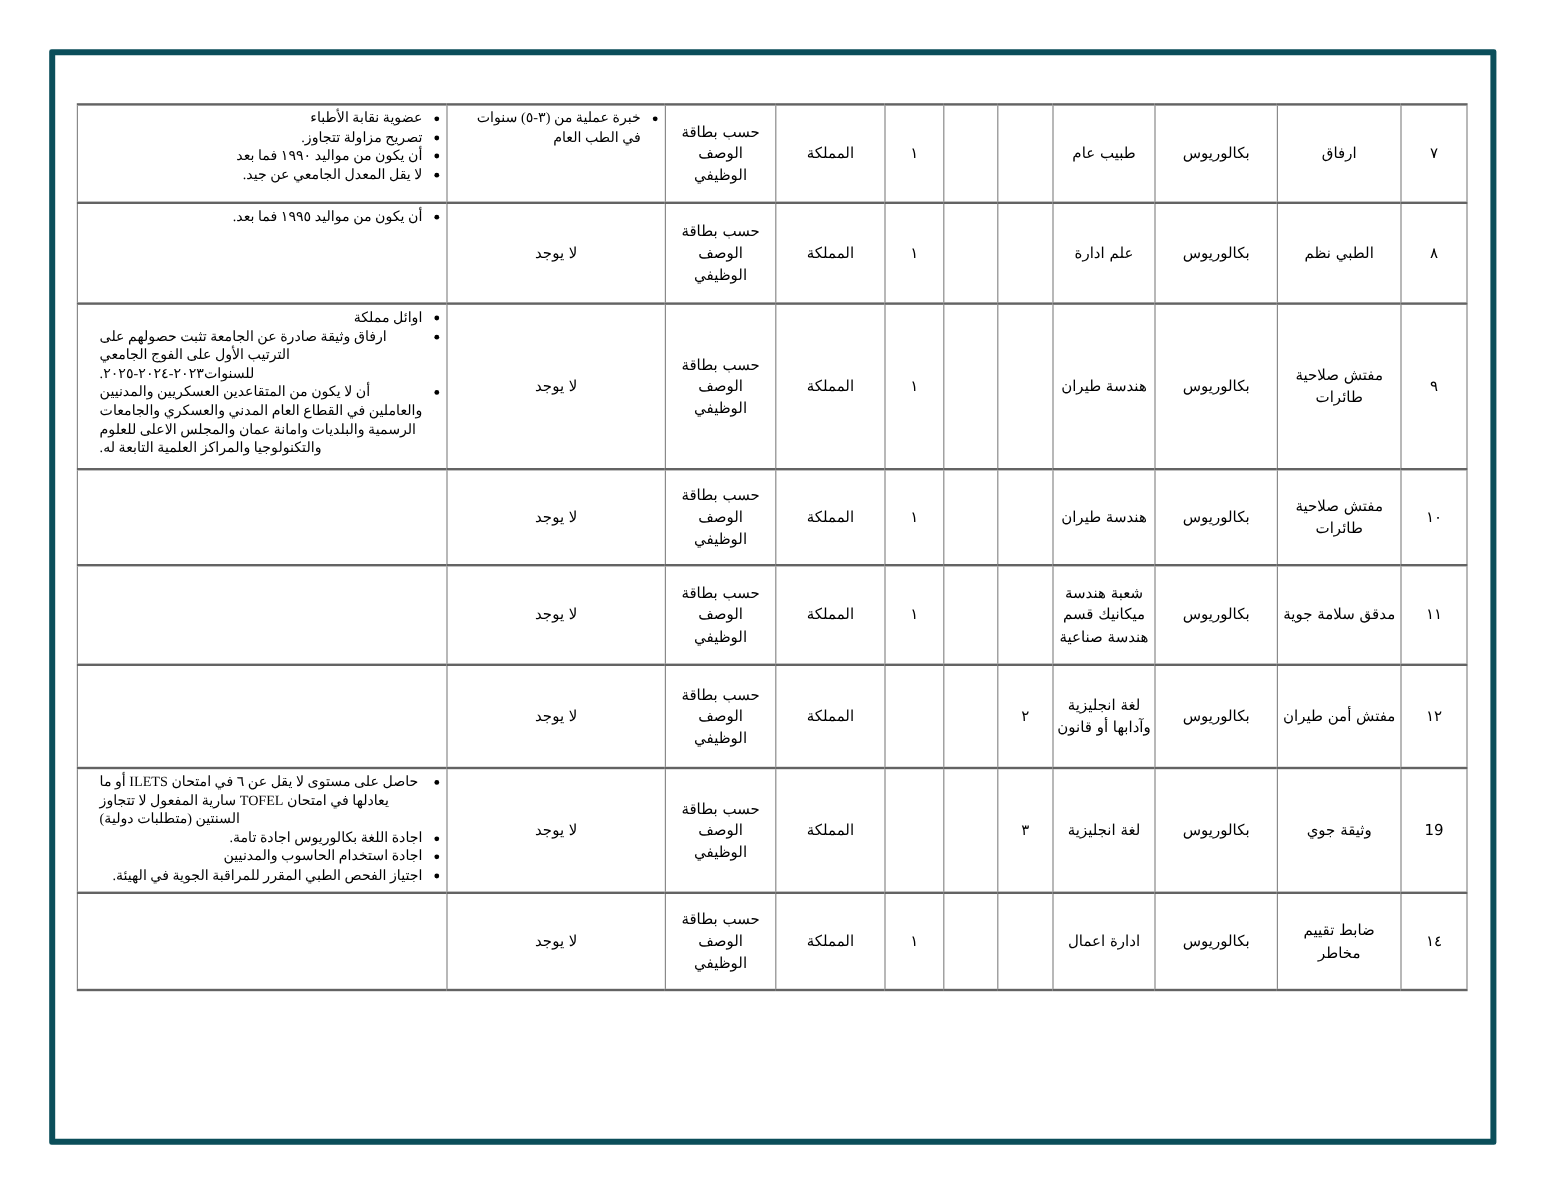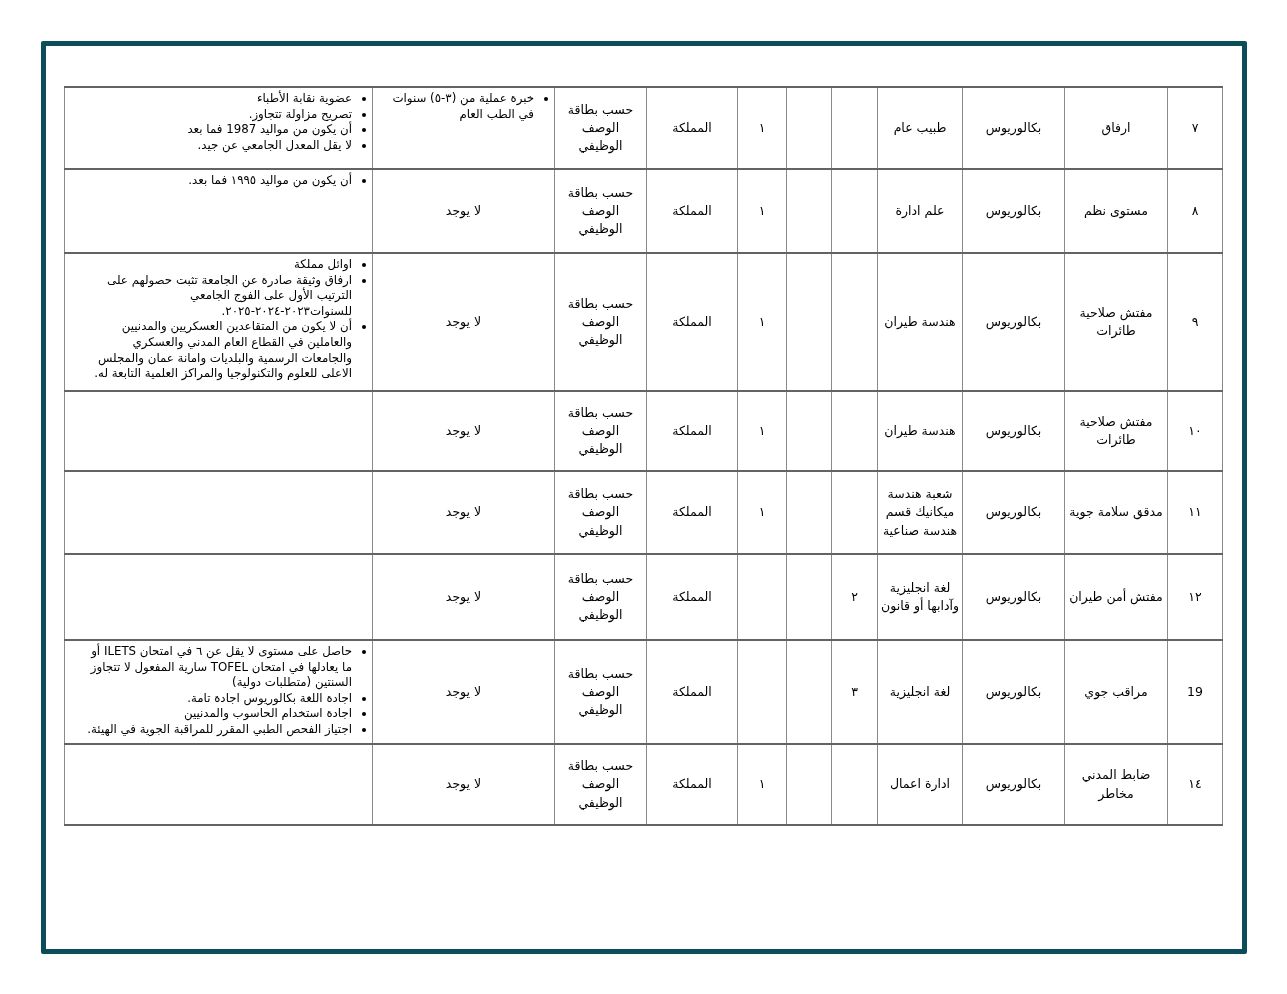--- a/index.html
+++ b/index.html
@@ -16,24 +16,24 @@
     border-collapse:collapse;table-layout:fixed;direction:rtl;
   }
   td{
     border:1px solid #8a8a8a;border-top:2px solid #636363;border-bottom:2px solid #636363;
     text-align:center;vertical-align:middle;
     font-size:12.5px;line-height:1.45;padding:1px 3px;overflow:hidden;
   }
   tr.r7{height:82px}  tr.r8{height:84px}  tr.r9{height:138px} tr.r10{height:80px}
   tr.r11{height:83px} tr.r12{height:86px} tr.r13{height:104px} tr.r14{height:81px}
   td.top{vertical-align:top;}
-  td.list-cell{text-align:right;padding:3px 4px 3px 16px;}
+  td.list-cell{text-align:right;padding:3px 4px 3px 16px;font-family:Liberation Serif, serif;}
   ul.blist{margin:0;padding:0 16px 0 2px;list-style:disc outside;}
   ul.blist li{font-size:11.8px;line-height:15.6px;text-align:right;}
-  ul.blist li.c{text-align:right;}
+  ul.blist li.c{text-align:left;}
 </style>
 </head>
 <body>
 
 <div class="page-frame"></div>
 
 <table class="jobs">
   <colgroup>
     <col style="width:55px">
       <col style="width:103px">
@@ -61,29 +61,29 @@
     <td>حسب بطاقة الوصف الوظيفي</td>
     <td class="top list-cell">
       <ul class="blist">
         <li>خبرة عملية من (٣-٥) سنوات في الطب العام</li>
       </ul>
     </td>
     <td class="top list-cell">
       <ul class="blist">
         <li>عضوية نقابة الأطباء</li>
         <li>تصريح مزاولة تتجاوز.</li>
-        <li>أن يكون من مواليد 1987 فما بعد</li>
+        <li>أن يكون من مواليد ١٩٩٠ فما بعد</li>
         <li>لا يقل المعدل الجامعي عن جيد.</li>
       </ul>
     </td>
   </tr>
 
   <tr class="r8">
     <td>٨</td>
-    <td>مستوى نظم</td>
+    <td>الطبي نظم</td>
     <td>بكالوريوس</td>
     <td>علم ادارة</td>
     <td></td>
     <td></td>
     <td>١</td>
     <td>المملكة</td>
     <td>حسب بطاقة الوصف الوظيفي</td>
     <td>لا يوجد</td>
     <td class="top list-cell">
       <ul class="blist">
@@ -149,42 +149,42 @@
     <td></td>
     <td></td>
     <td>المملكة</td>
     <td>حسب بطاقة الوصف الوظيفي</td>
     <td>لا يوجد</td>
     <td class="top list-cell"></td>
   </tr>
 
   <tr class="r13">
     <td>19</td>
-    <td>مراقب جوي</td>
+    <td>وثيقة جوي</td>
     <td>بكالوريوس</td>
     <td>لغة انجليزية</td>
     <td>٣</td>
     <td></td>
     <td></td>
     <td>المملكة</td>
     <td>حسب بطاقة الوصف الوظيفي</td>
     <td>لا يوجد</td>
     <td class="top list-cell">
       <ul class="blist">
         <li class="c">حاصل على مستوى لا يقل عن ٦ في امتحان ILETS أو ما يعادلها في امتحان TOFEL سارية المفعول لا تتجاوز السنتين (متطلبات دولية)</li>
         <li>اجادة اللغة بكالوريوس اجادة تامة.</li>
         <li>اجادة استخدام الحاسوب والمدنيين</li>
         <li>اجتياز الفحص الطبي المقرر للمراقبة الجوية في الهيئة.</li>
       </ul>
     </td>
   </tr>
 
   <tr class="r14">
     <td>١٤</td>
-    <td>ضابط المدني مخاطر</td>
+    <td>ضابط تقييم مخاطر</td>
     <td>بكالوريوس</td>
     <td>ادارة اعمال</td>
     <td></td>
     <td></td>
     <td>١</td>
     <td>المملكة</td>
     <td>حسب بطاقة الوصف الوظيفي</td>
     <td>لا يوجد</td>
     <td class="top list-cell"></td>
   </tr>

